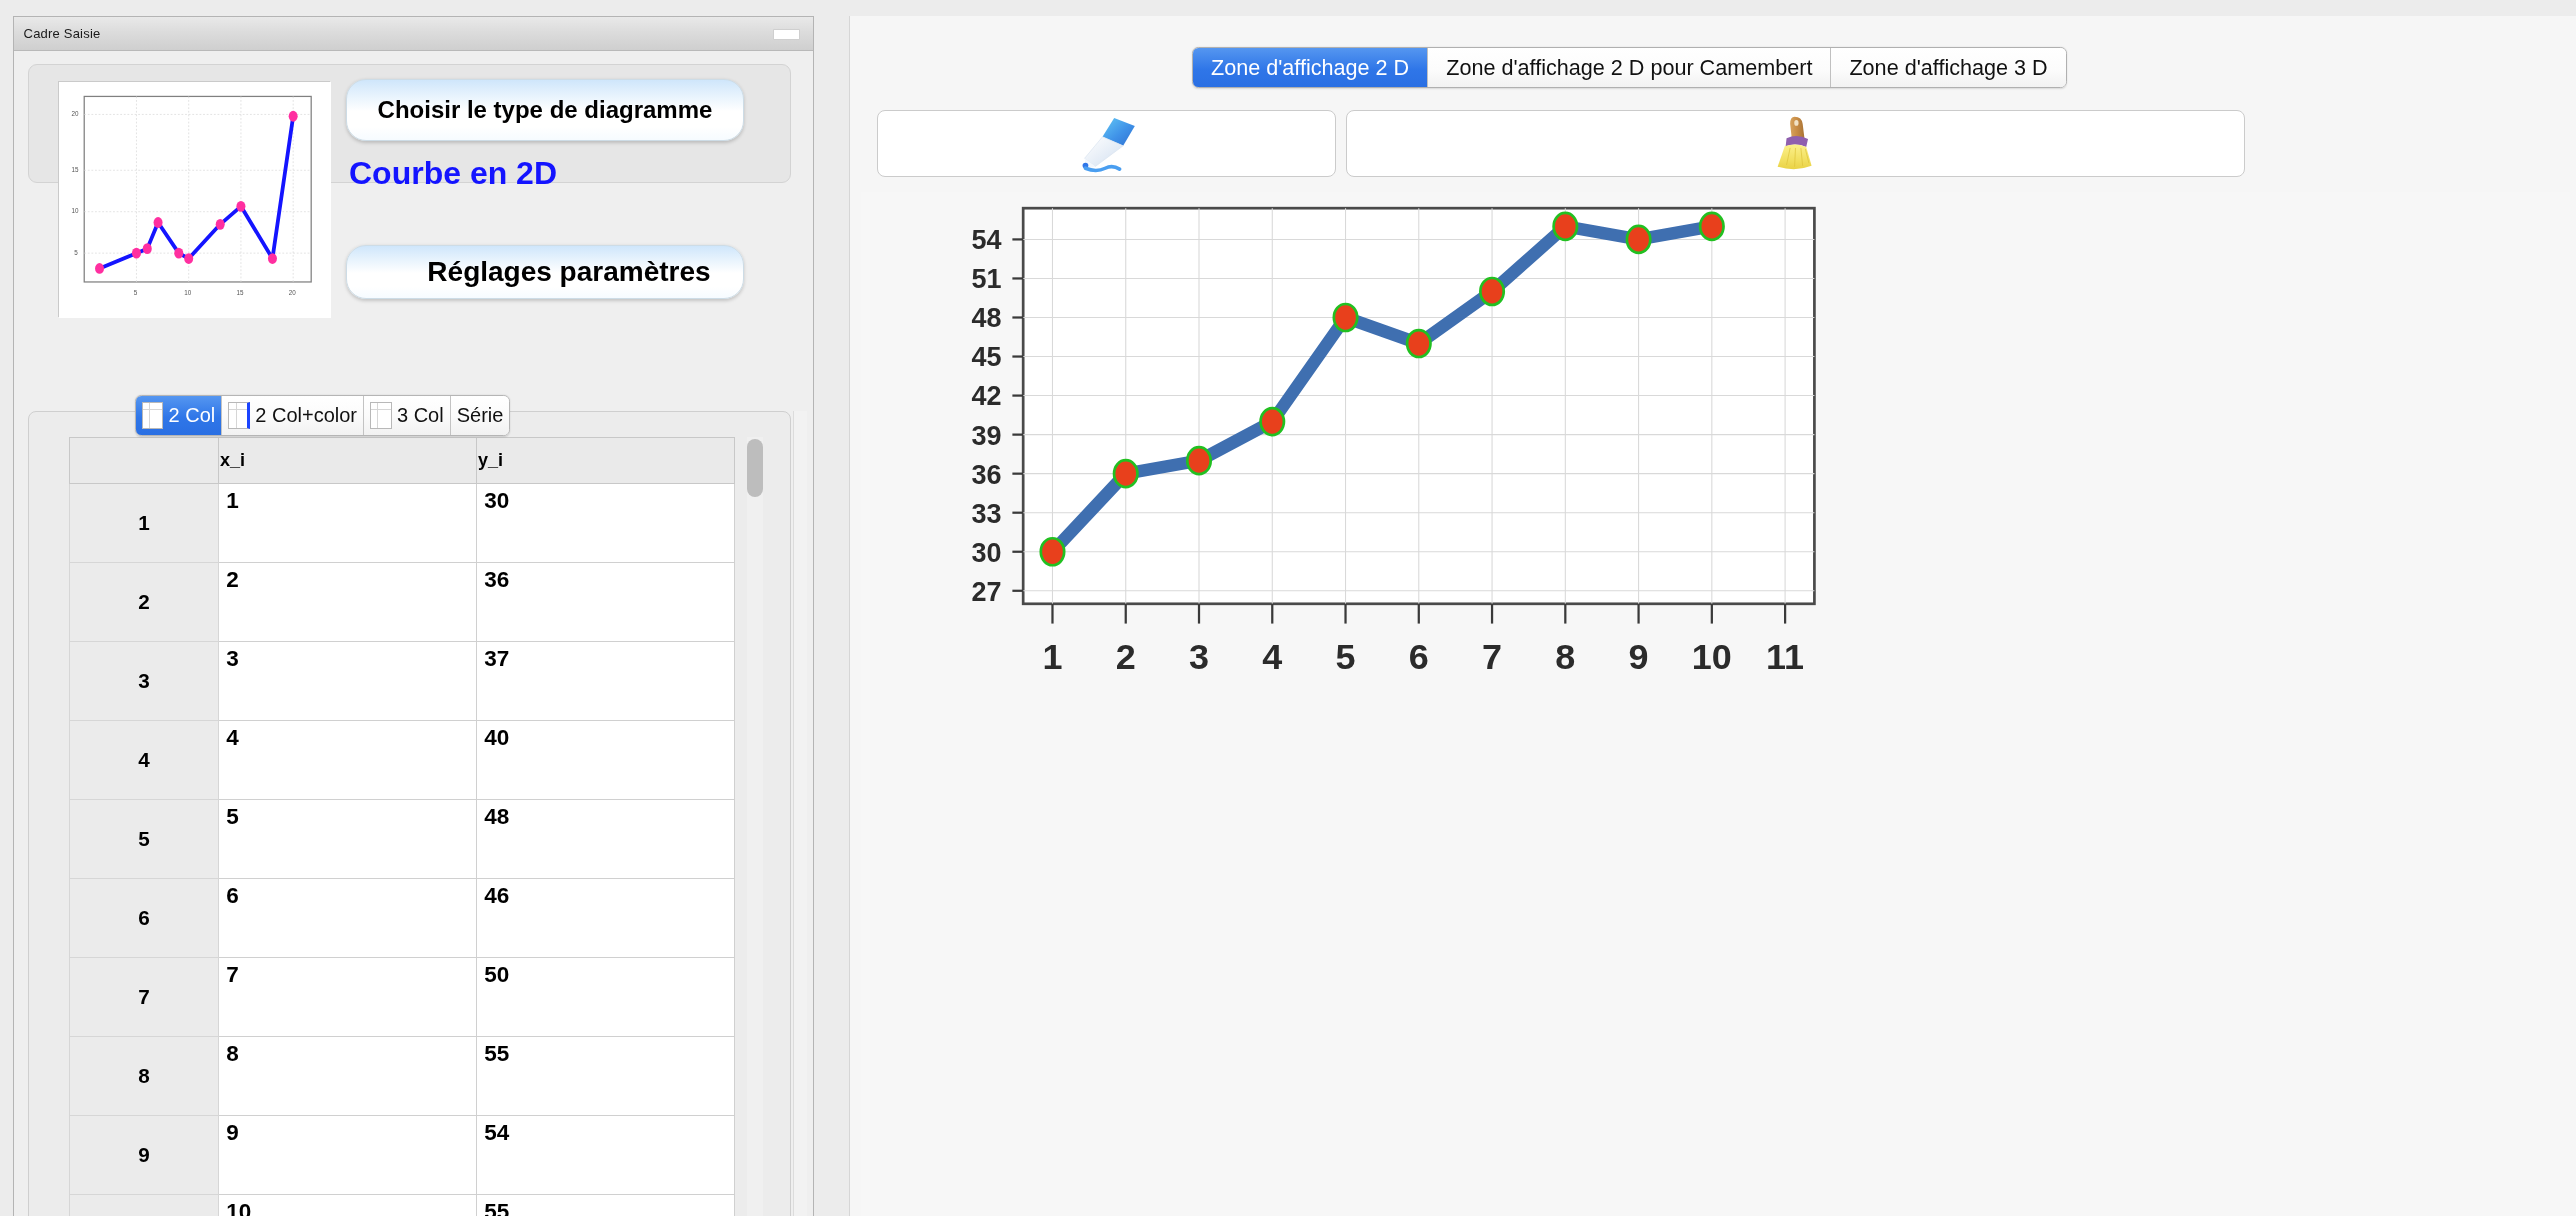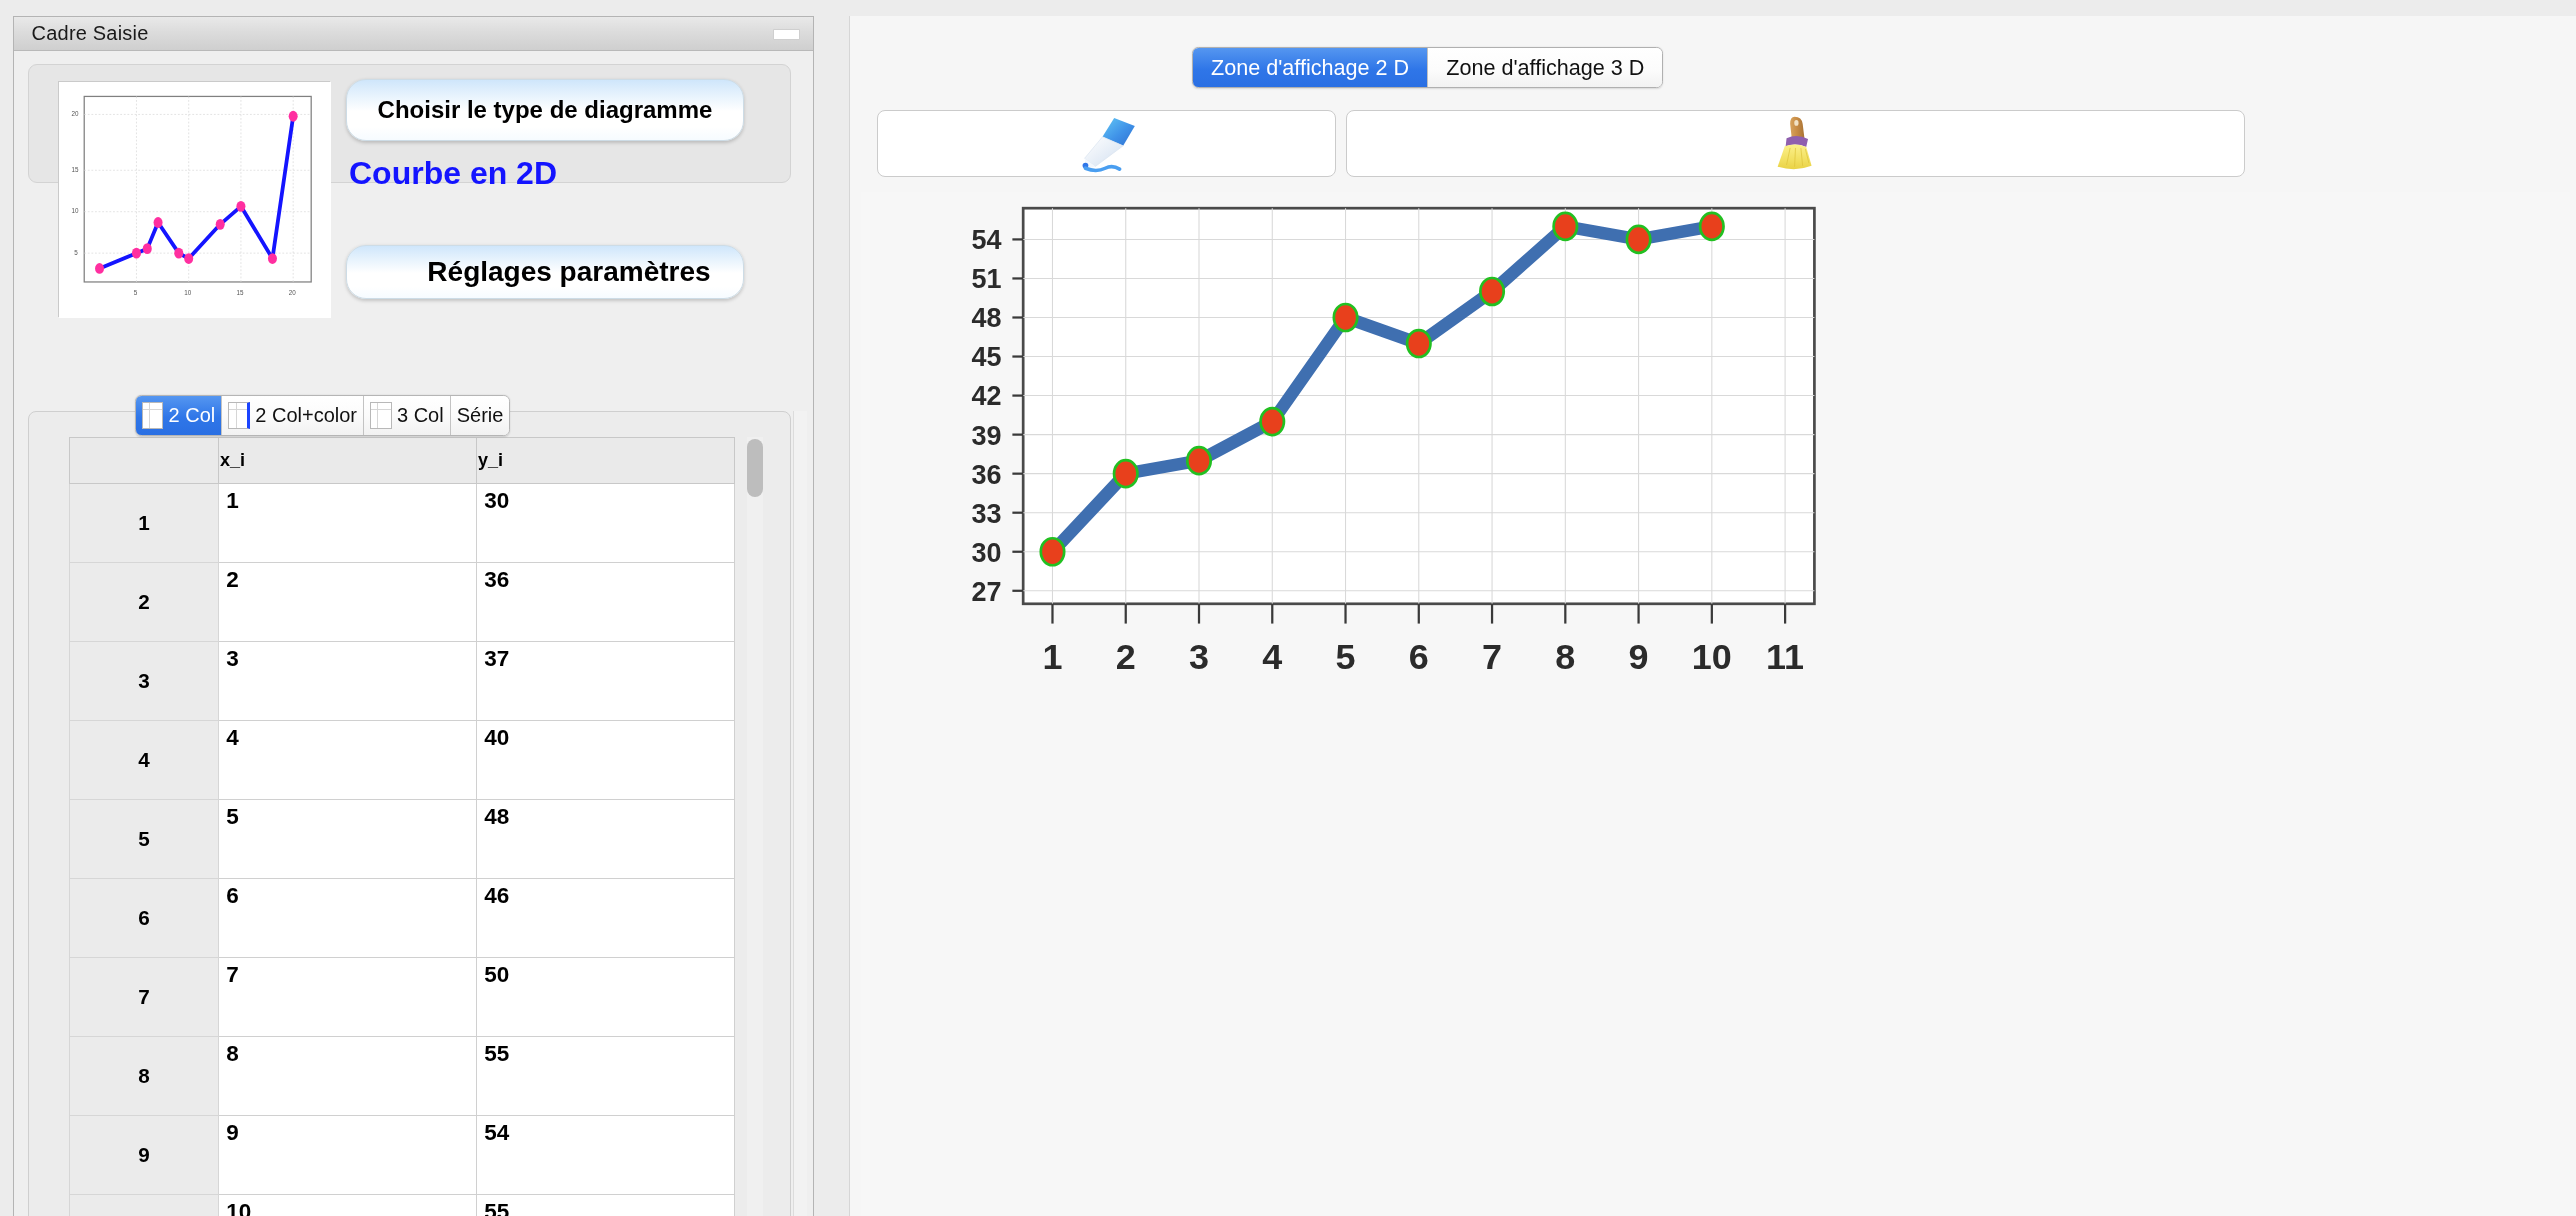--- a/index.html
+++ b/index.html
@@ -22,21 +22,21 @@
     border-bottom: none;
   }
   #left-titlebar {
     position: relative;
     height: 34px;
     background: linear-gradient(to bottom, #e9e9e9 0%, #dcdcdc 45%, #cfcfcf 100%);
     border-bottom: 0.9px solid #b9b9b9;
     display: flex; align-items: center;
   }
   #left-title-text {
-    font-size: 20px; color: #1a1a1a; padding-left: 18px; letter-spacing: 0.2px;
+    font-size: 13px; color: #1a1a1a; padding-left: 10px; letter-spacing: 0.2px;
   }
   #minimize-btn {
     position: absolute; right: 12.6px; top: 11.7px;
     width: 27px; height: 11.7px;
     background: #ffffff;
     border: 0.9px solid #cfcfcf;
     border-radius: 0.9px;
   }
 
   
@@ -403,20 +403,23 @@
     </div>
 
     <div id="panel-right-scroll"></div>
   </div>
 
   <div id="right-panel">
 
     <div id="zone-tabs">
       <div class="zone-tab active">
         <span>Zone d'affichage 2 D</span>
+      </div>
+      <div class="zone-tab">
+        <span>Zone d'affichage 2 D pour Camembert</span>
       </div>
       <div class="zone-tab">
         <span>Zone d'affichage 3 D</span>
       </div>
     </div>
 
     <div class="tool-btn" id="tool-pen">
       <svg width="70" height="58" viewBox="0 0 78 64">
         <defs>
           <linearGradient id="penCap" x1="0" y1="0" x2="1" y2="1">

